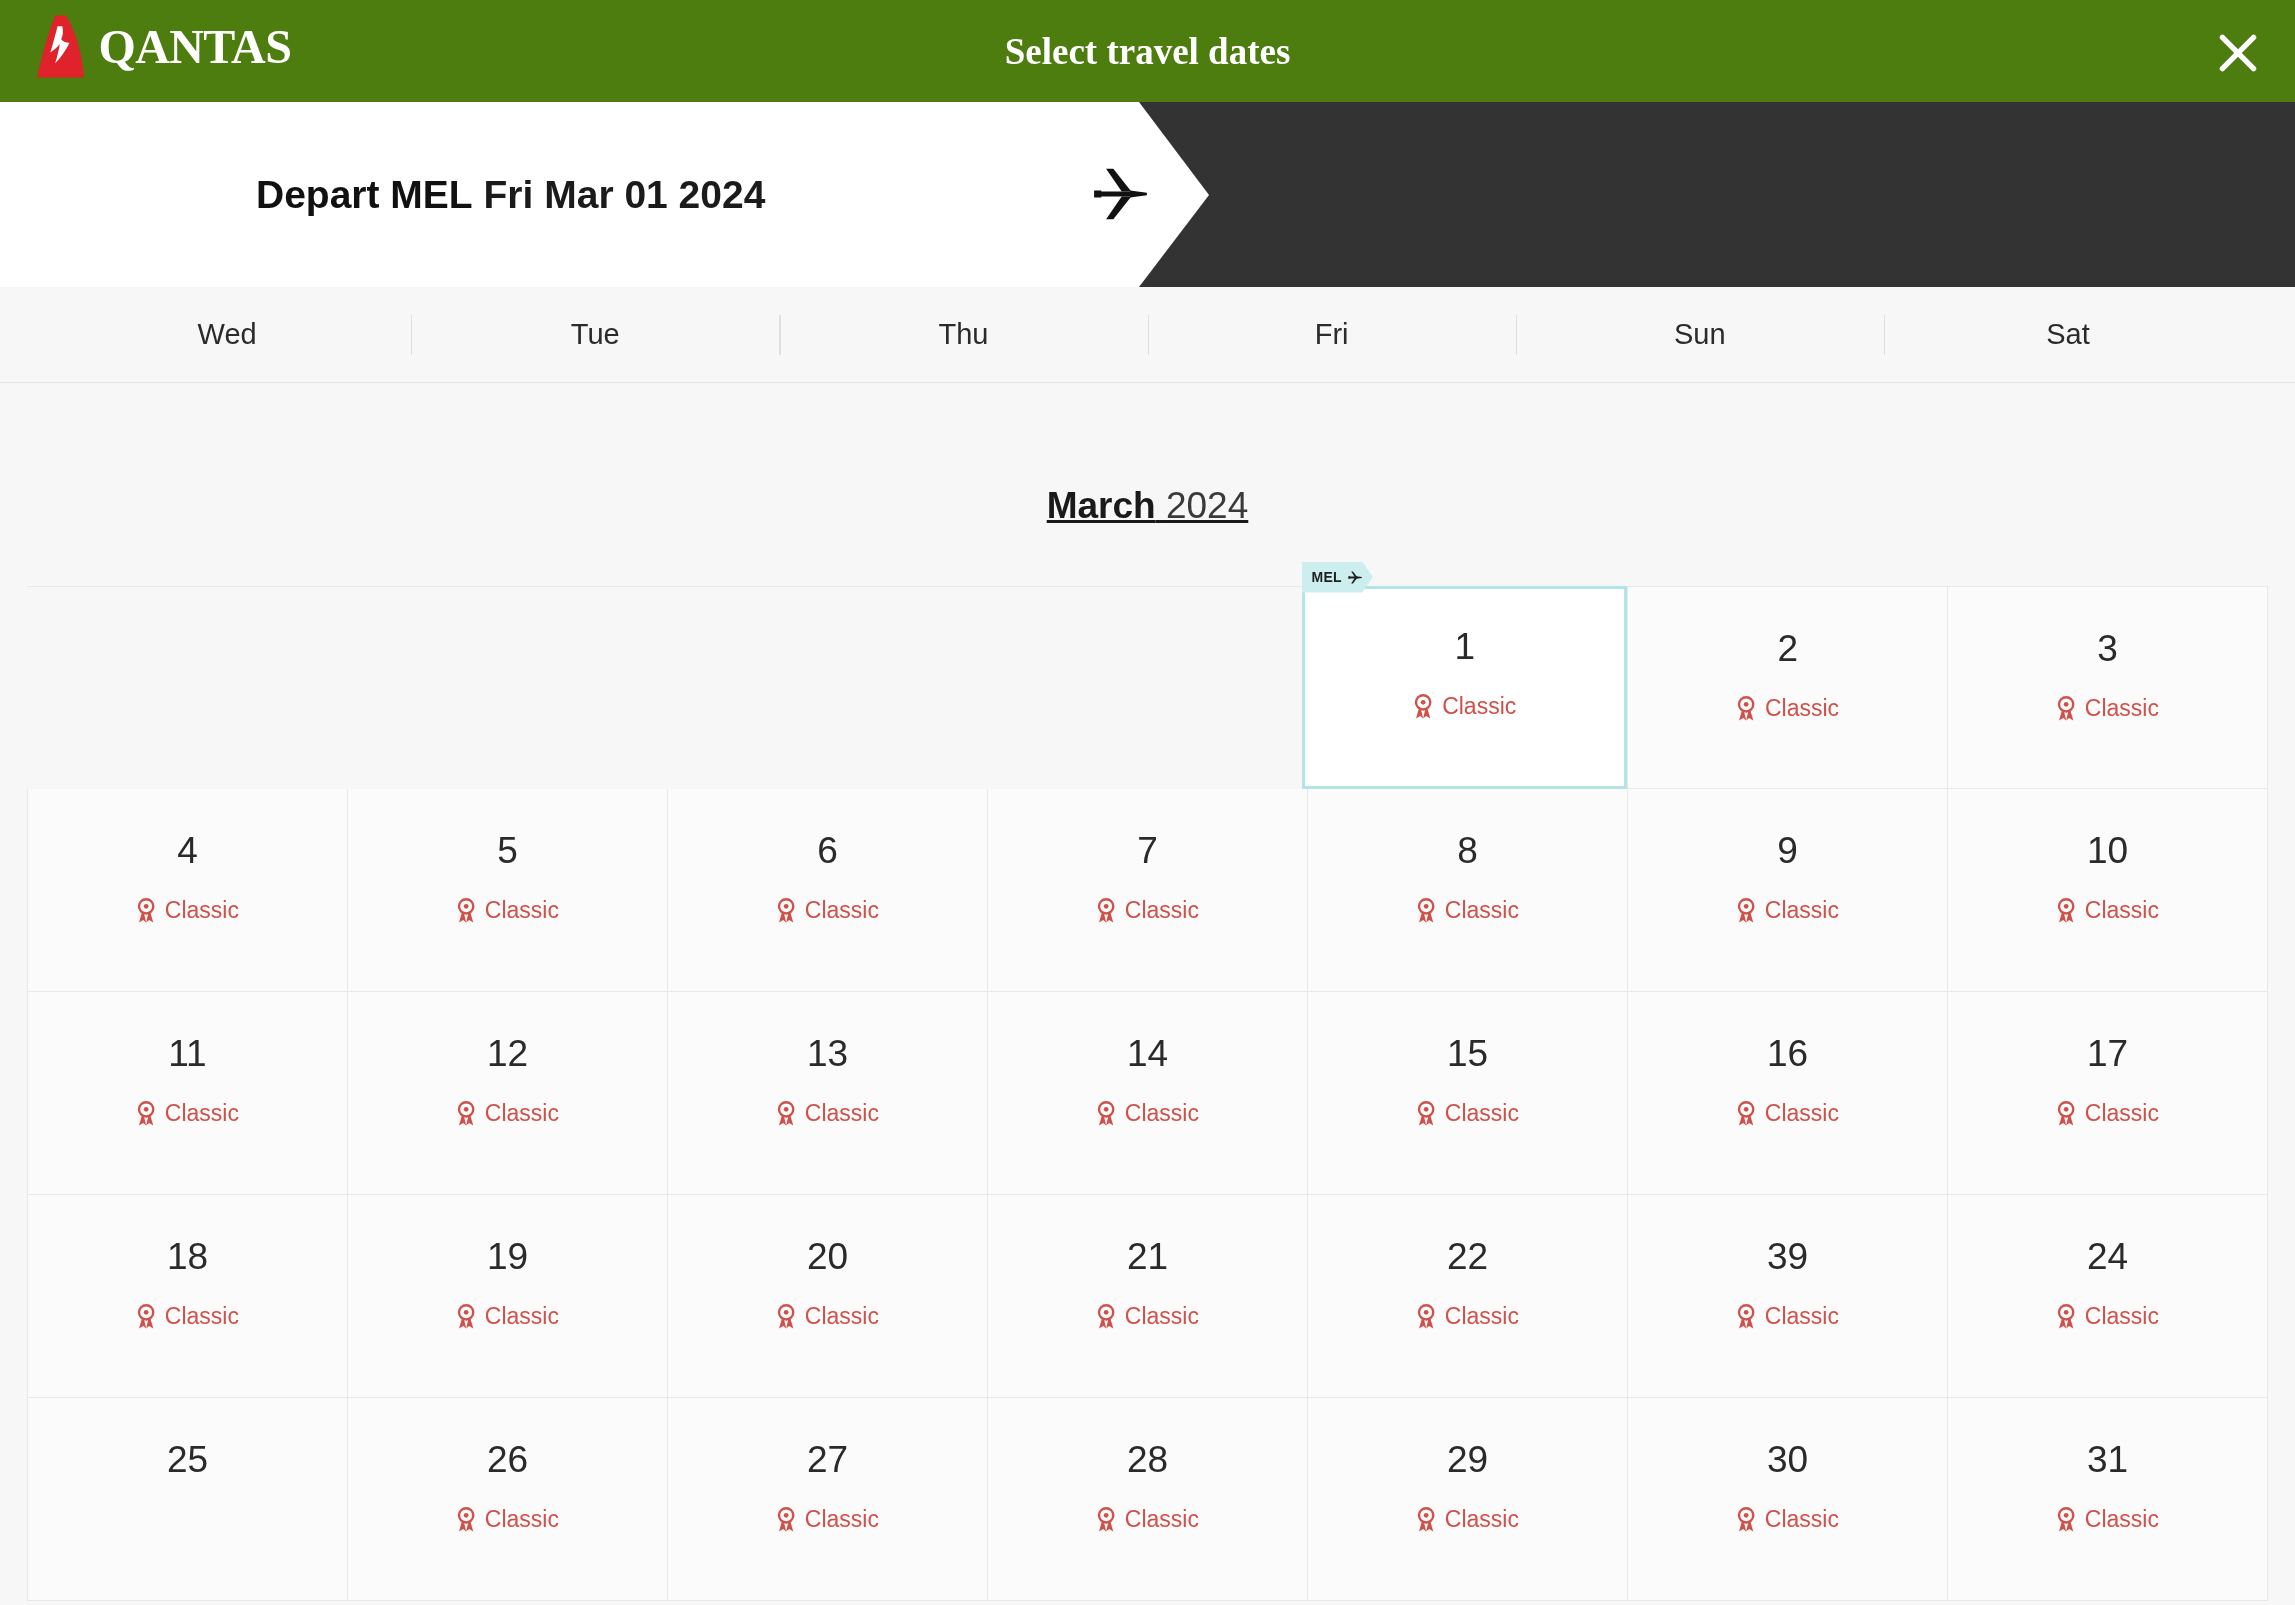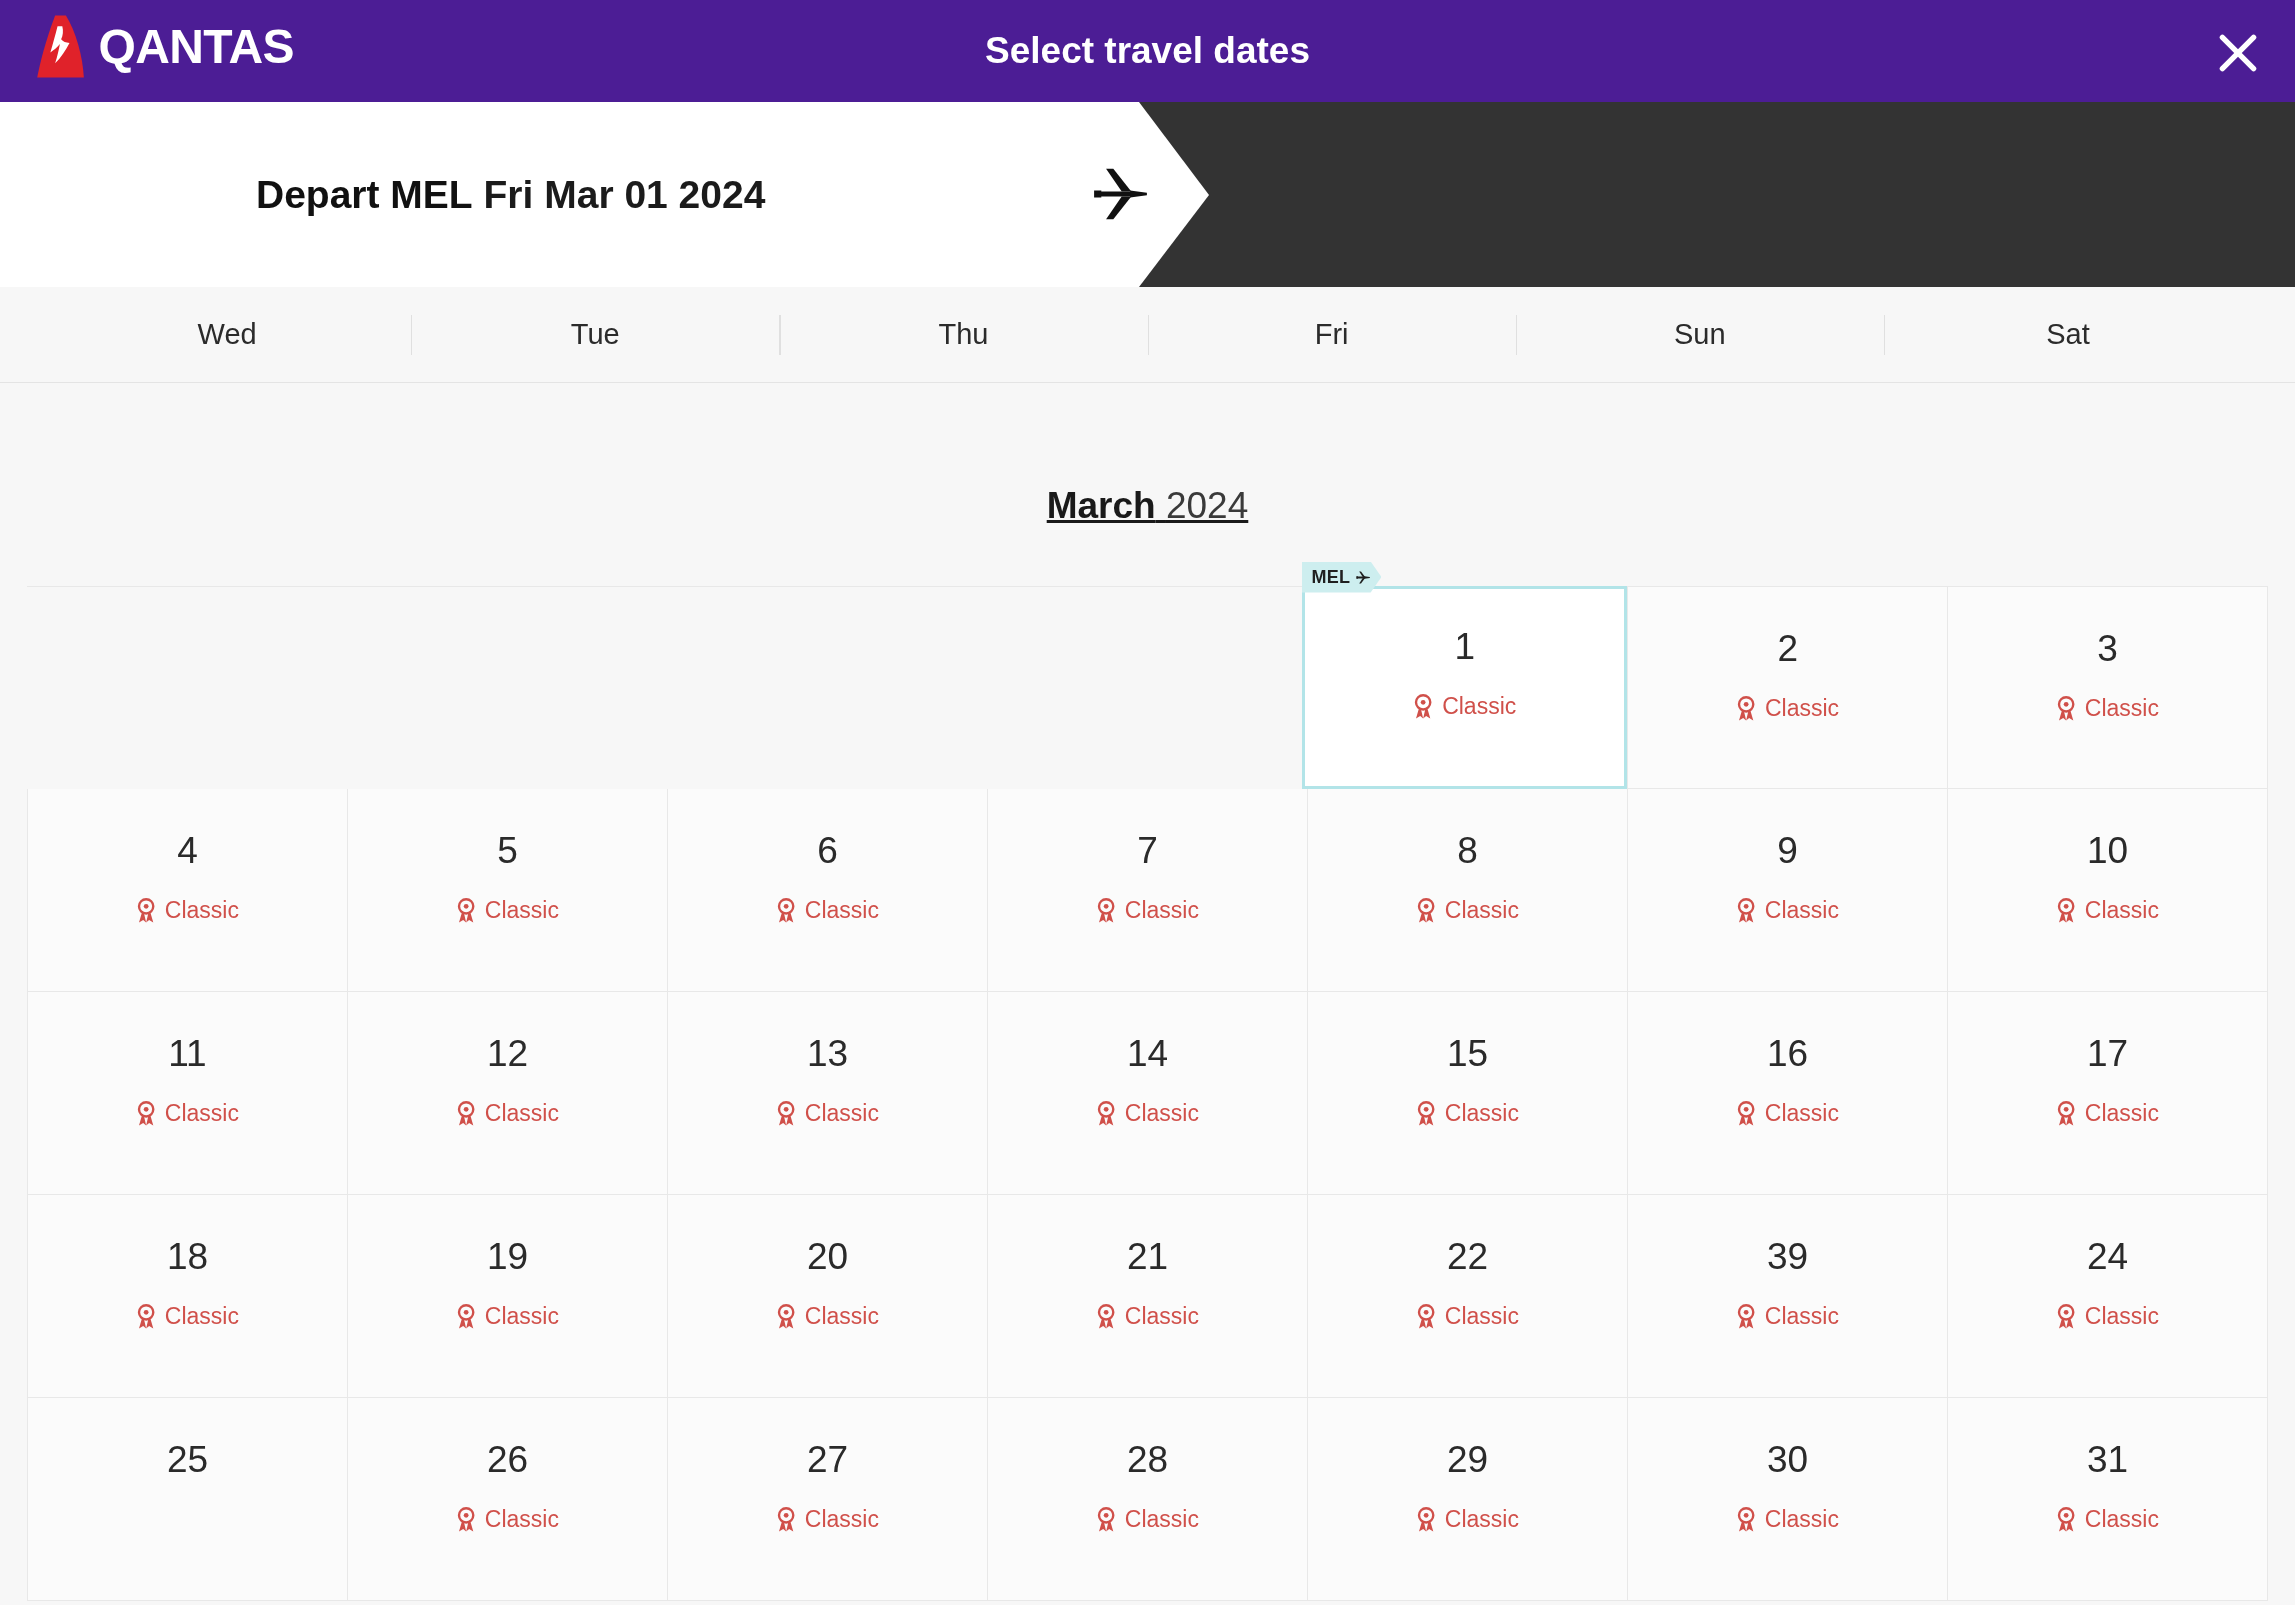--- a/index.html
+++ b/index.html
@@ -10,23 +10,24 @@
     background: #f7f7f7;
     font-family: "Liberation Sans", sans-serif;
     overflow: hidden;
   }
 
   
   .header {
     position: relative;
     width: 2295px;
     height: 102px;
-    background: #4c1d95;
-    display: flex;
-    align-items: center;
+    background: #4d7c0f;
+    display: flex;
+    align-items: center;
+    font-family: Liberation Serif, serif;
   }
   .brand {
     position: absolute;
     left: 37px;
     top: 13px;
     display: flex;
     align-items: center;
     gap: 0px;
   }
   .brand-tail { width: 65px; height: 67px; display:block; }
@@ -196,21 +197,21 @@
   .origin-badge {
     position: absolute;
     left: -3.6px;
     top: -27.5px;
     height: 31px;
     padding: 0 10.8px 0 9.6px;
     background: #cdeeef;
     display: flex;
     align-items: center;
     gap: 4.8px;
-    font-size: 18px;
+    font-size: 14px;
     font-weight: 700;
     color: #1f1f1f;
     letter-spacing: 0.3px;
     -webkit-clip-path: polygon(0 0, calc(100% - 10.8px) 0, 100% 50%, calc(100% - 10.8px) 100%, 0 100%);
     clip-path: polygon(0 0, calc(100% - 10.8px) 0, 100% 50%, calc(100% - 10.8px) 100%, 0 100%);
   }
   .origin-badge svg { display:block; }
 </style>
 </head>
 <body>

